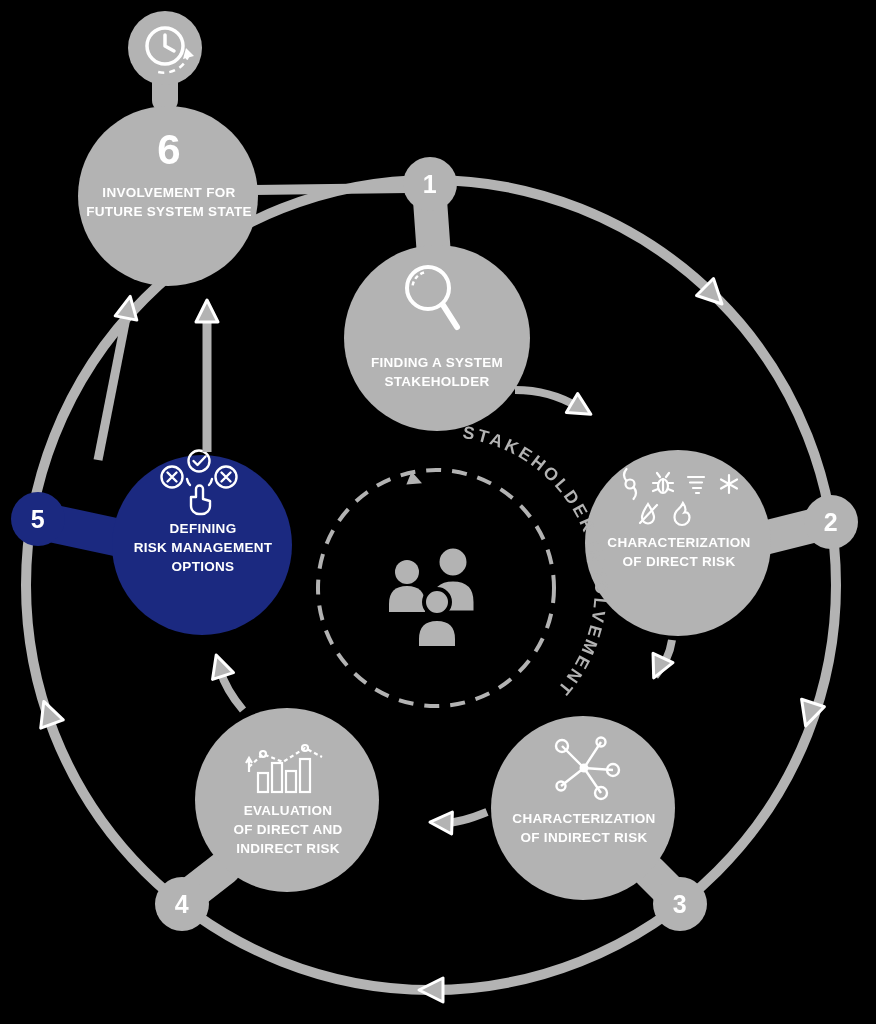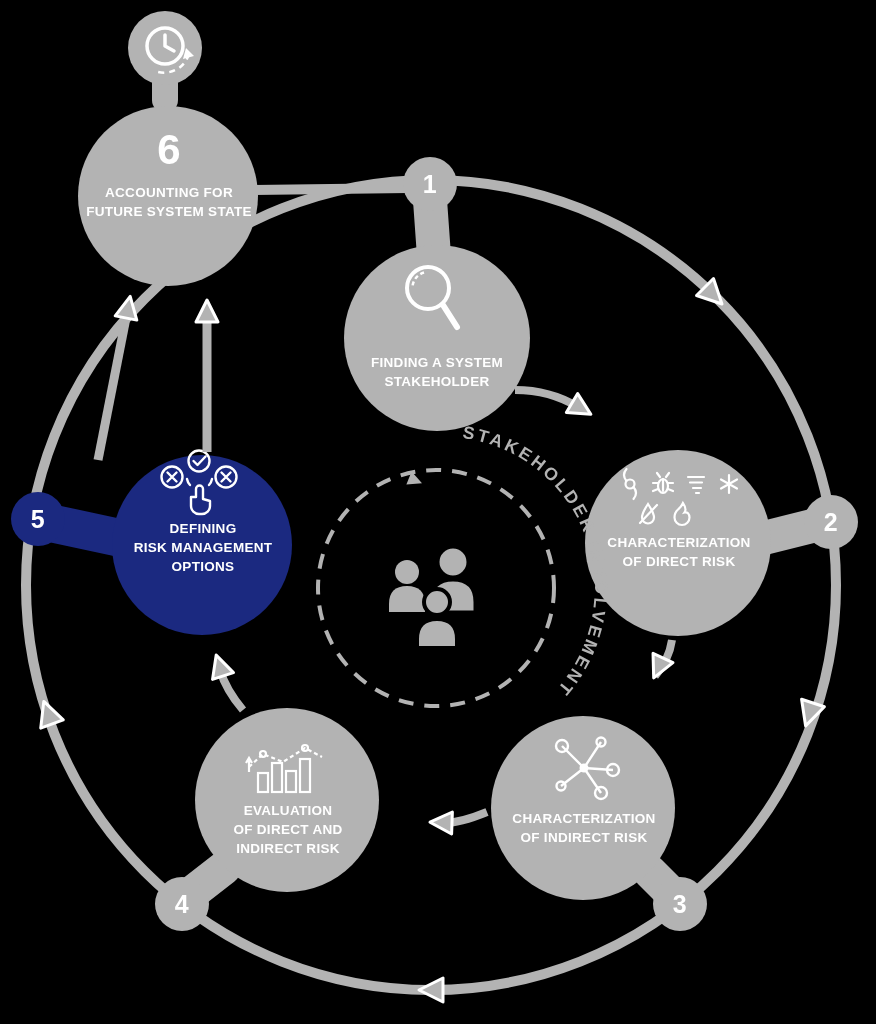--- a/index.html
+++ b/index.html
@@ -185,16 +185,16 @@
 <div class="step-label" style="left:679px; top:552px;">CHARACTERIZATION
 OF DIRECT RISK</div>
 <div class="step-label" style="left:584px; top:828px;">CHARACTERIZATION
 OF INDIRECT RISK</div>
 <div class="step-label" style="left:288px; top:830px;">EVALUATION
 OF DIRECT AND
 INDIRECT RISK</div>
 <div class="step-label" style="left:203px; top:548px;">DEFINING
 RISK MANAGEMENT
 OPTIONS</div>
-<div class="step-label" style="left:169px; top:202px;">ACCOUNTING FOR
+<div class="step-label" style="left:169px; top:202px;">INVOLVEMENT FOR
 FUTURE SYSTEM STATE</div>
 
 </div>
 
 </body></html>

